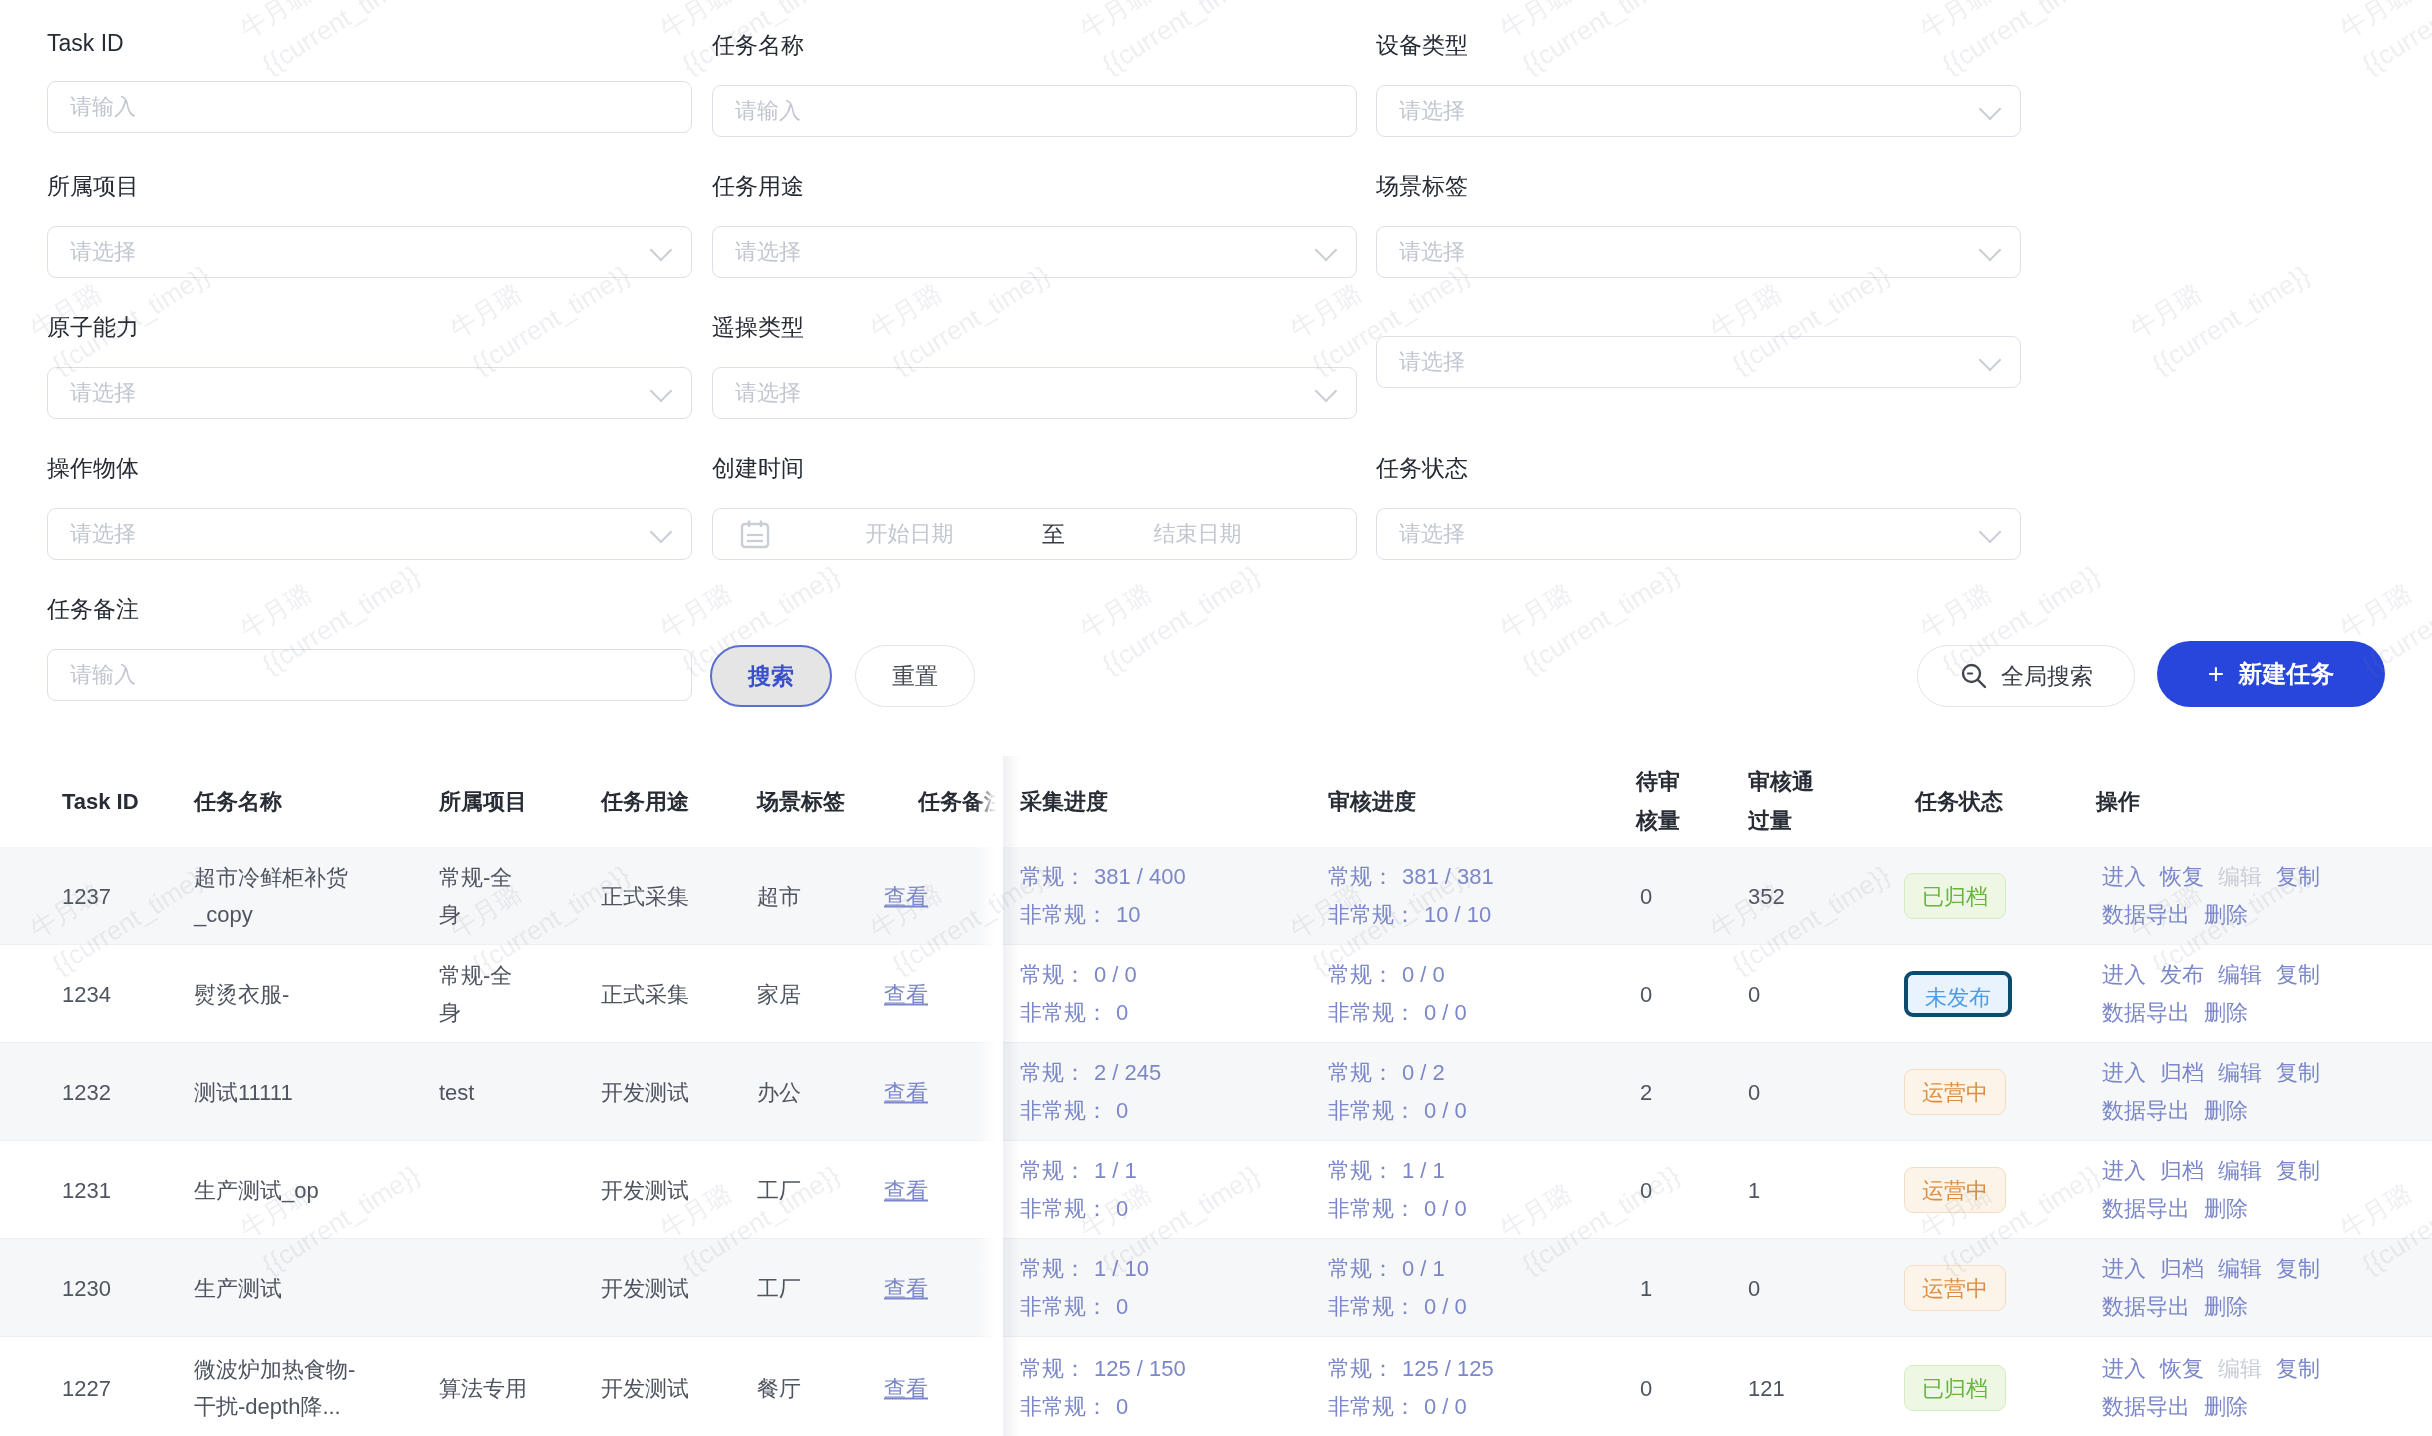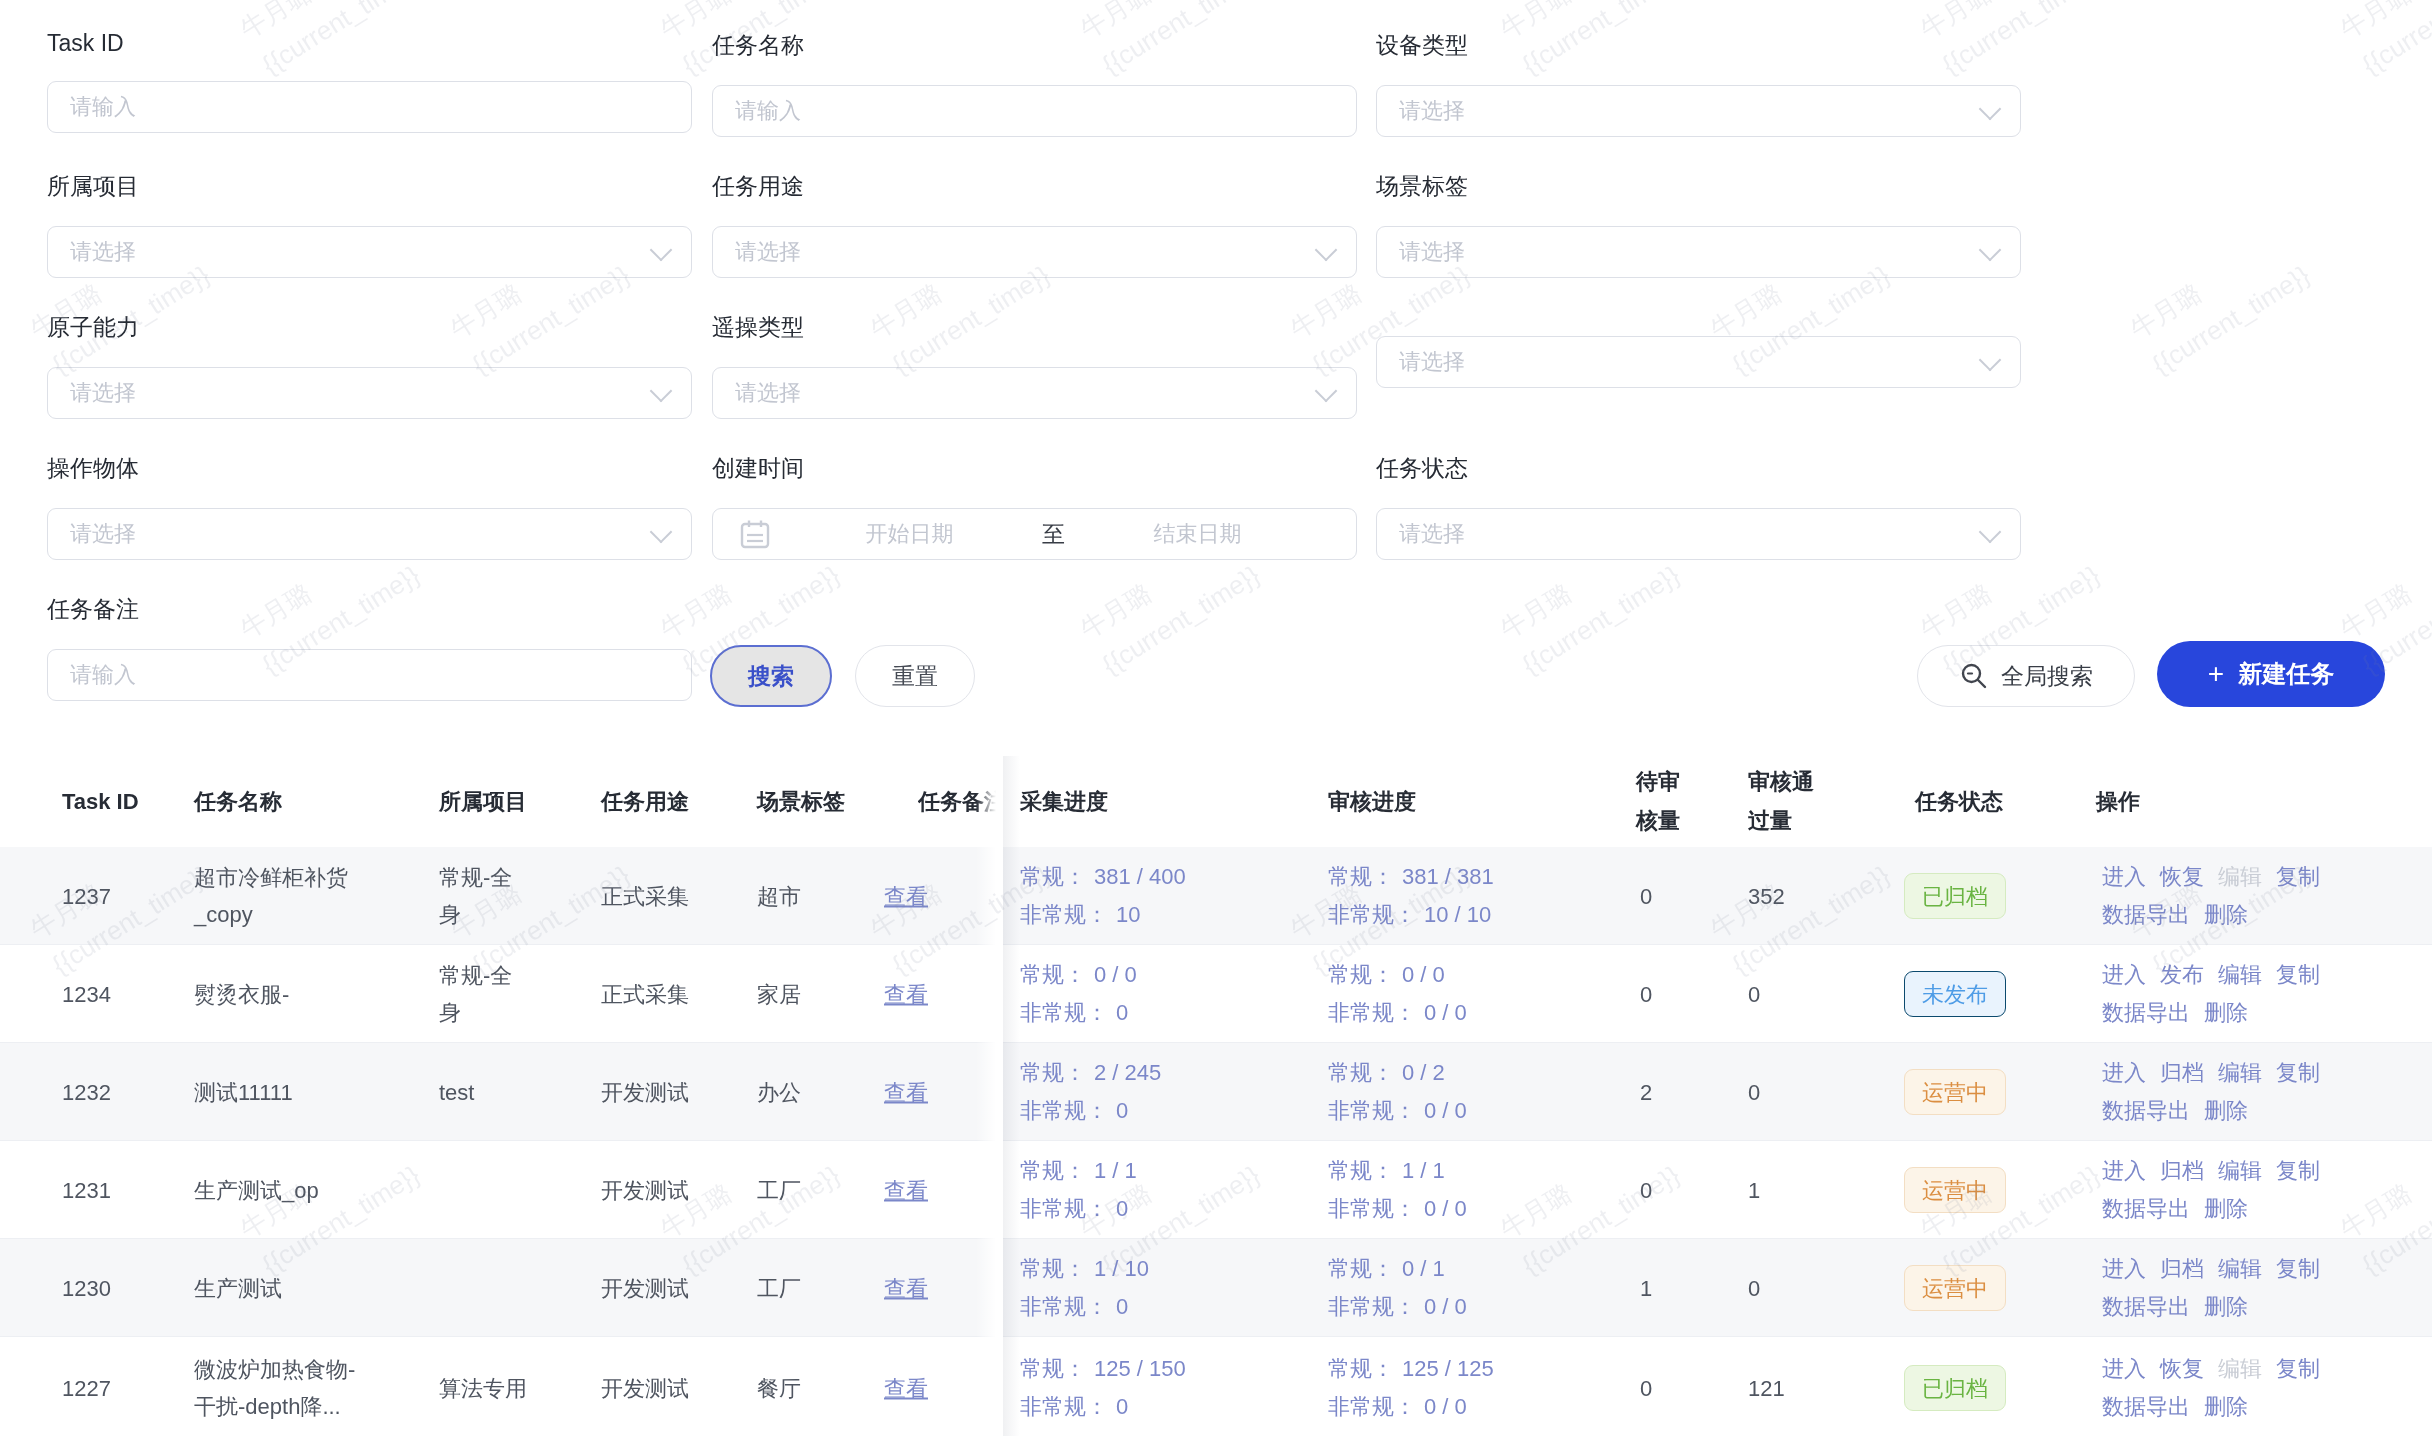--- a/index.html
+++ b/index.html
@@ -57,21 +57,21 @@
   .h-pend{left:1636px;width:50px;white-space:normal;word-break:break-all;}
   .h-appr{left:1748px;width:70px;white-space:normal;word-break:break-all;}
   .h-status{left:1915px;} .h-act{left:2096px;}
   .link{color:#7b87c9;cursor:pointer;}
   .view-link{text-decoration:underline;}
   .prog span.lbl{color:#7b87c9;} .prog span.val{color:#7b87c9;margin-left:8px;}
   .prog div{line-height:38px;}
   .badge{display:inline-block;height:46px;line-height:46px;padding:0 17px;border-radius:9px;
          font-size:22px;box-sizing:border-box;}
   .badge.green{background:#edf7e3;border:1px solid #d5ebc0;color:#6ab442;}
-  .badge.blue{background:#e9f3fd;border:1px solid #0c4a6e;color:#4e9ce6;}
+  .badge.blue{background:#e9f3fd;border:4px solid #0c4a6e;color:#4e9ce6;}
   .badge.orange{background:#fcf4e8;border:1px solid #f3dec3;color:#db8e41;}
   .acts .l{display:flex;gap:14px;line-height:38px;}
   .acts .link.disabled{color:#c9cdd5;cursor:default;}
 
   
   .fade-left{left:976px;top:756px;width:20px;height:680px;
       background:linear-gradient(90deg,rgba(255,255,255,0),#fff);z-index:20;pointer-events:none;}
   .divider-white{left:996px;top:756px;width:7px;height:680px;background:#fff;z-index:20;pointer-events:none;}
   .shadow-right{left:1003px;top:756px;width:17px;height:680px;
       background:linear-gradient(90deg,rgba(40,50,80,0.07),rgba(40,50,80,0));z-index:20;pointer-events:none;}

